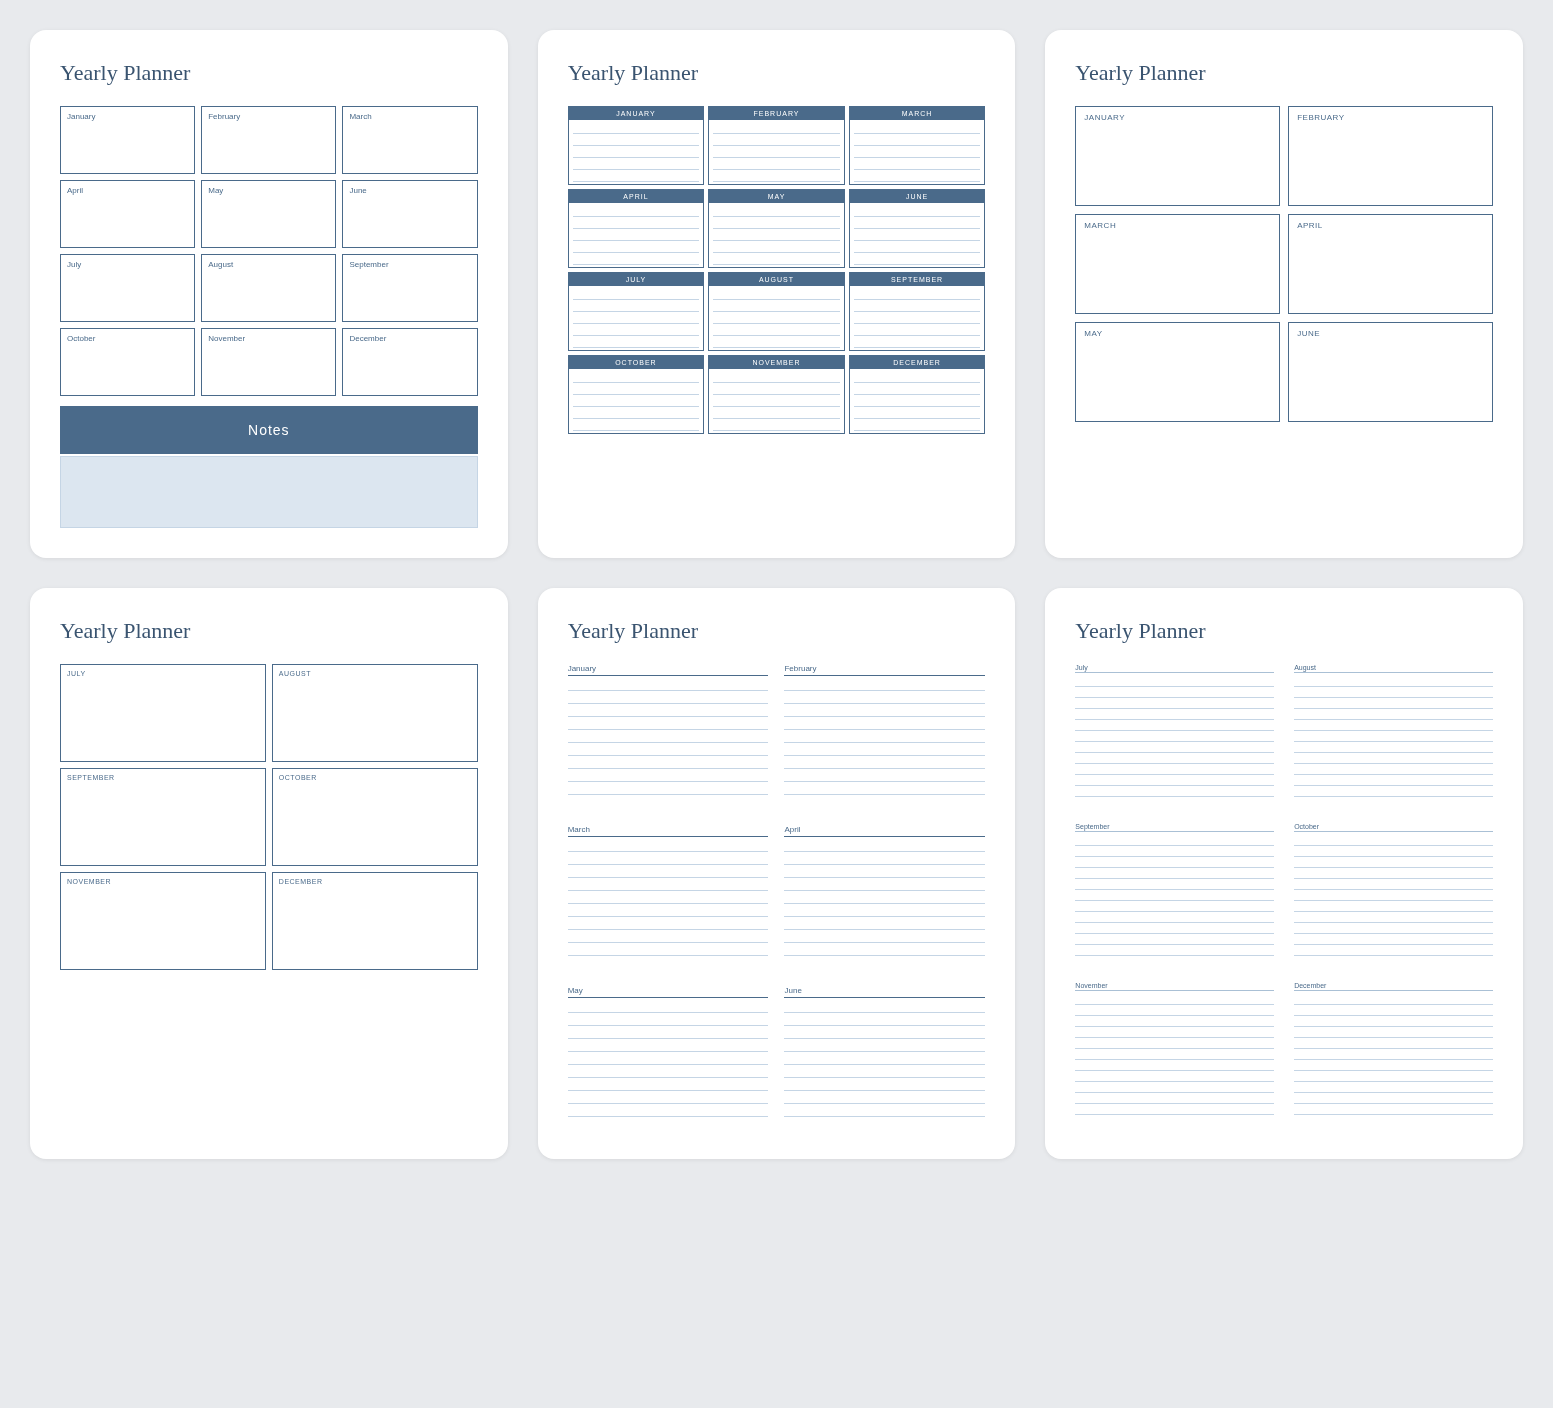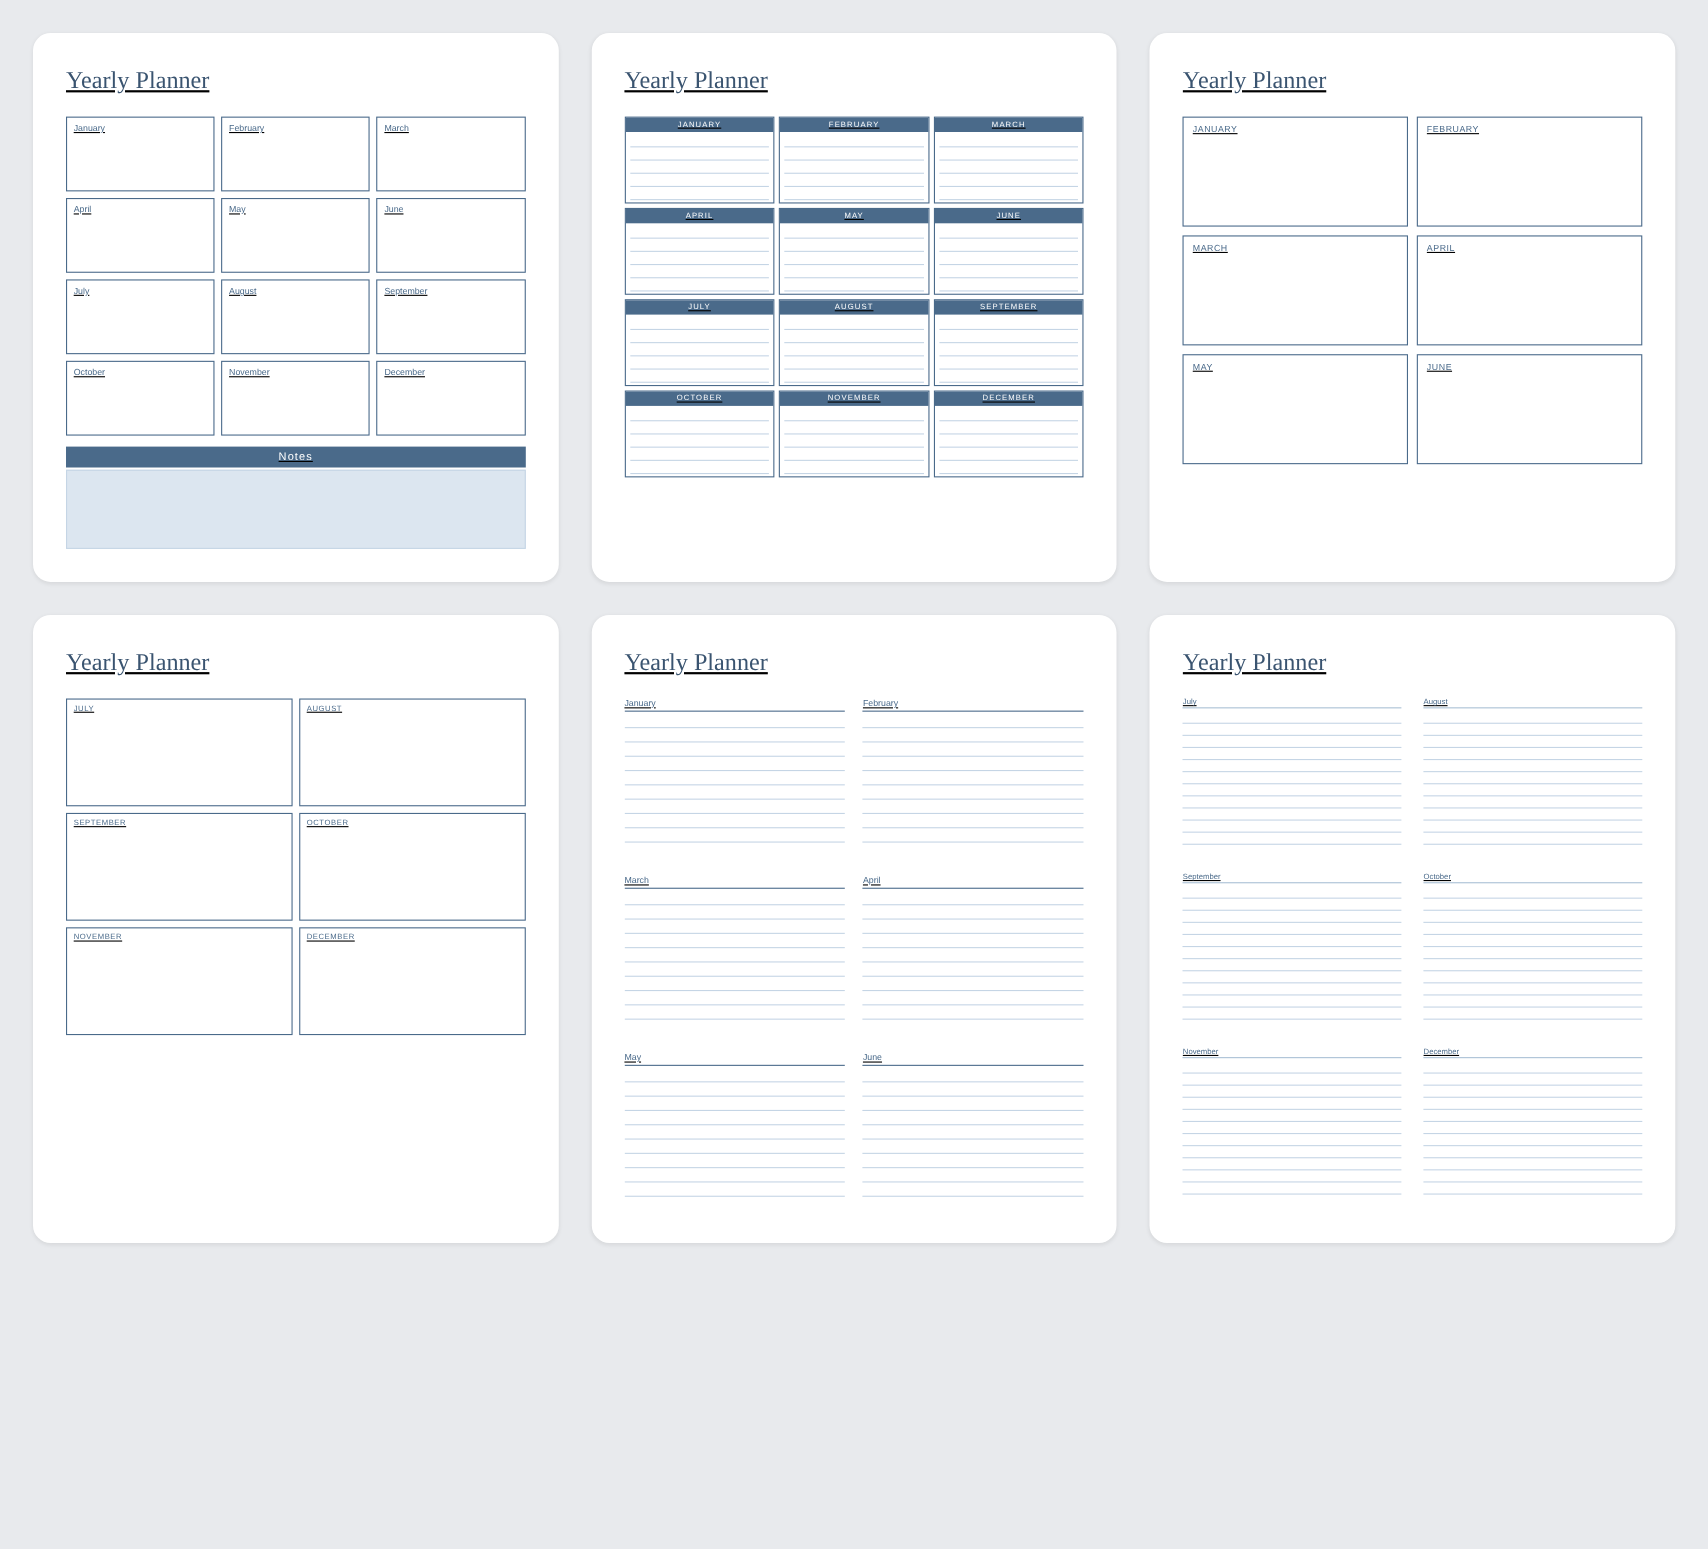--- a/index.html
+++ b/index.html
@@ -9,21 +9,20 @@
       padding: 30px;
       width: 1553px;
       min-height: 1408px;
     }
 
     .grid {
       display: grid;
       grid-template-columns: repeat(3, 1fr);
       gap: 30px;
       margin-bottom: 30px;
-      text-decoration: underline;
     }
 
     .card {
       background: white;
       border-radius: 16px;
       padding: 30px;
       box-shadow: 0 1px 4px rgba(0,0,0,0.08);
     }
 
     .card-title {
@@ -48,22 +47,22 @@
       height: 68px;
       font-size: 8px;
       color: #4a6a8a;
       font-family: Arial, sans-serif;
     }
 
     .notes-bar {
       background: #4a6a8a;
       color: white;
       text-align: center;
-      font-size: 10px;
-      padding: 4px;
+      font-size: 14px;
+      padding: 16px;
       font-family: Arial, sans-serif;
       letter-spacing: 1px;
       margin-top: 4px;
     }
 
     .notes-area {
       background: #dce6f0;
       height: 72px;
       margin-top: 2px;
       border: 1px solid #c5d5e5;

